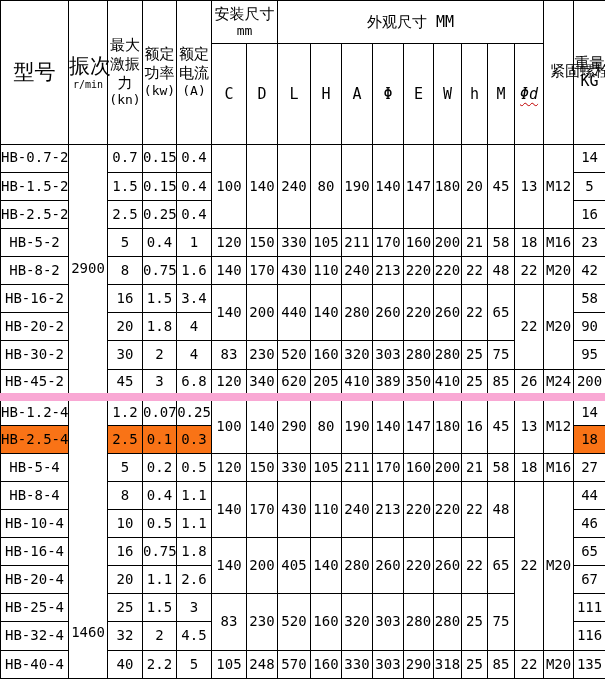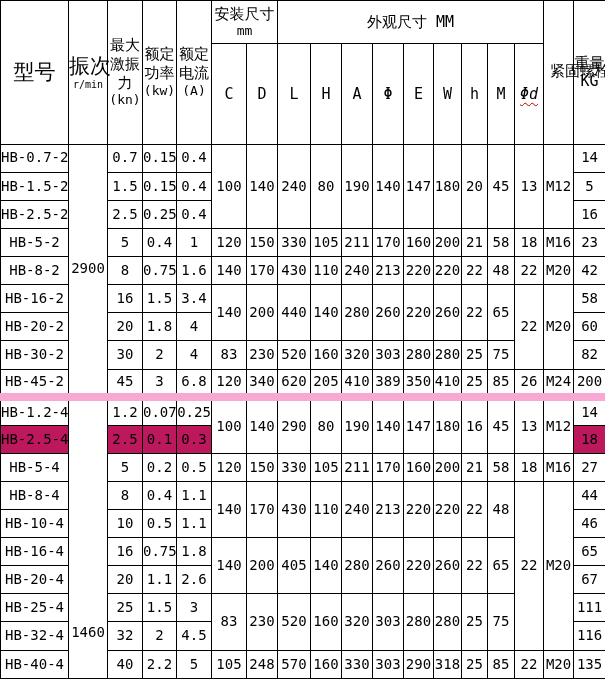--- a/index.html
+++ b/index.html
@@ -18,21 +18,21 @@
   .small{font-size:10px;}
   .unit{font-size:13px;}
   .stack span{display:block;}
   .vtext{width:17px;margin:0 auto;word-break:break-all;line-height:1.45;font-size:15px;}
   .squig{text-decoration-line:underline;text-decoration-style:wavy;
          text-decoration-color:#c00000;text-decoration-thickness:1px;
          text-underline-offset:3px;font-style:italic;}
   td.speedcell{font-size:14px;}
   td.speed-low{vertical-align:bottom;padding-bottom:38px;}
   tr.sep td{border-top:8px solid #f9a8d4;}
-  tr.hl td.h{background:#be185d;}
+  tr.hl td.h{background:#f97316;}
 </style>
 </head>
 <body>
 
 <table class="spec">
   <colgroup>
     <col style="width:68px">
       <col style="width:39px">
       <col style="width:35px">
     <col style="width:34px">
@@ -203,38 +203,38 @@
     <td rowspan="2">65</td>
     <td rowspan="3">22</td>
     <td rowspan="3">M20</td>
     <td>58</td>
   </tr>
   <tr class="datarow">
     <td>HB-20-2</td>
     <td>20</td>
     <td>1.8</td>
     <td>4</td>
-    <td>60</td>
+    <td>90</td>
   </tr>
   <tr class="datarow">
     <td>HB-30-2</td>
     <td>30</td>
     <td>2</td>
     <td>4</td>
     <td>83</td>
     <td>230</td>
     <td>520</td>
     <td>160</td>
     <td>320</td>
     <td>303</td>
     <td>280</td>
     <td>280</td>
     <td>25</td>
     <td>75</td>
-    <td>82</td>
+    <td>95</td>
   </tr>
   <tr class="datarow">
     <td>HB-45-2</td>
     <td>45</td>
     <td>3</td>
     <td>6.8</td>
     <td>120</td>
     <td>340</td>
     <td>620</td>
     <td>205</td>

